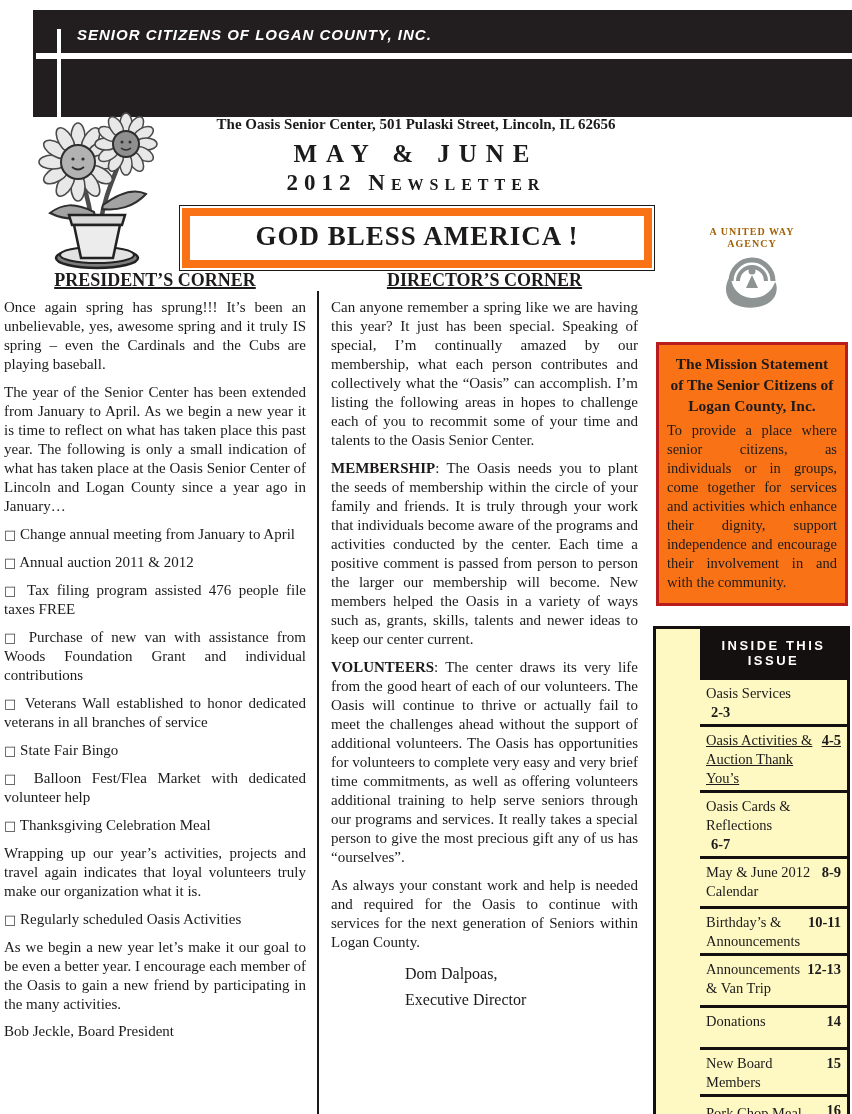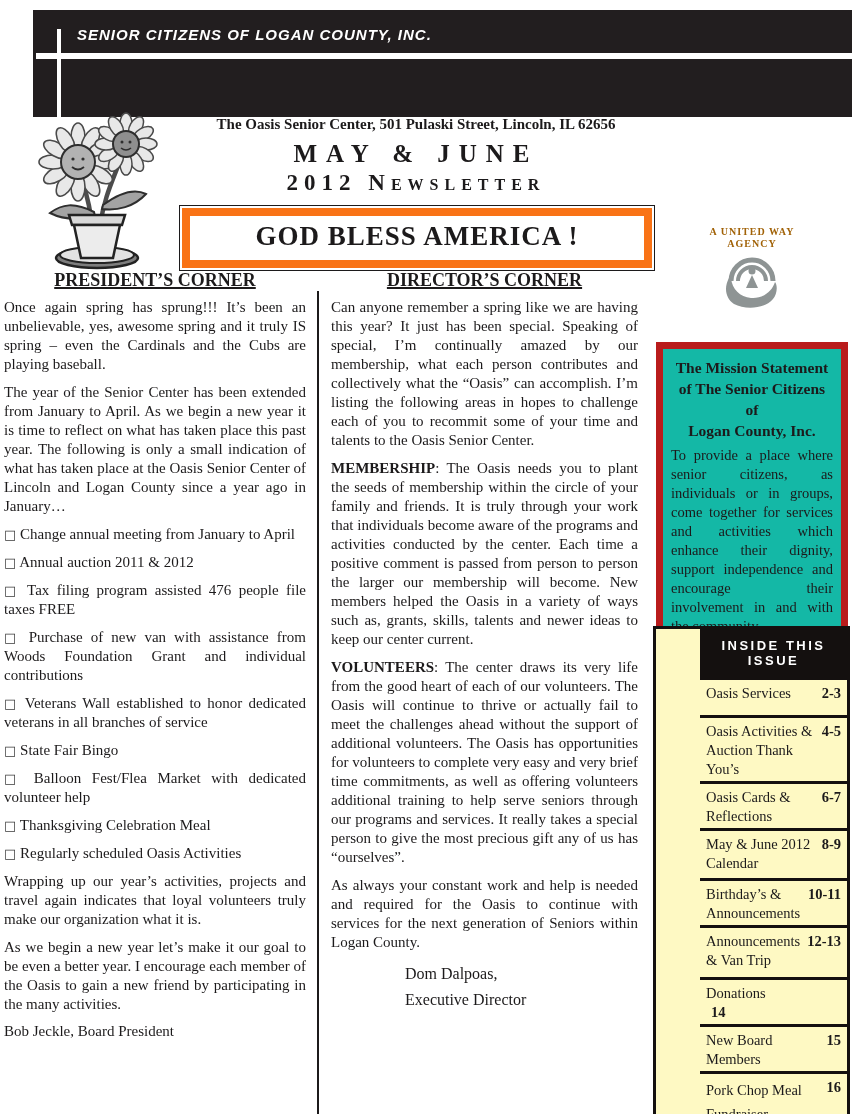--- a/index.html
+++ b/index.html
@@ -36,41 +36,41 @@
             text-decoration:underline;text-decoration-thickness:2px;}
   p.body{margin:0 0 9px;font-size:15px;line-height:19px;text-align:justify;}
   p.bullet{margin:0 0 9px;}
   .boxglyph{font-family:"DejaVu Sans",sans-serif;font-size:13px;color:#3a3a3a;}
   .lead{font-weight:bold;margin-top:7px;}
   .sig-left{margin:2px 0 0;font-size:15px;}
   .sig-right{margin:6px 0 0 74px;font-size:16px;line-height:26px;text-align:left;}
 
   
   .mission-box{position:absolute;left:656px;top:342px;width:192px;box-sizing:border-box;
-               border:7px solid #b91c1c;padding:8px 8px 11px;background:#14b8a6;}
+               border:3px solid #b91c1c;padding:8px 8px 11px;background:#f97316;}
   .m-head{font-weight:bold;font-size:15.5px;line-height:21px;text-align:center;}
   .m-body{font-size:14.5px;line-height:19px;text-align:justify;margin-top:5px;}
 
   
   .inside-box{position:absolute;left:653px;top:626px;width:197px;box-sizing:border-box;
               border:3px solid #14100f;background:#fef9c3;padding-left:44px;}
   .inside-head{background:#14100f;color:#fff;text-align:center;padding:9px 0;
                font-family:"Liberation Sans","DejaVu Sans",sans-serif;
                font-weight:bold;font-size:13px;letter-spacing:2.5px;}
   .toc-row{display:flex;justify-content:space-between;align-items:flex-start;
            border-top:3px solid #14100f;padding:4px 6px 2px;box-sizing:border-box;}
   .toc-label{flex:1;font-size:14.5px;line-height:19px;}
   .toc-pages{font-weight:bold;font-size:14.5px;line-height:19px;padding-left:5px;white-space:nowrap;}
-  .toc-row:nth-child(2){min-height:38px;}
-  .toc-row:nth-child(3){min-height:44px;}
-  .toc-row:nth-child(4){min-height:46px;}
+  .toc-row:nth-child(2){min-height:38px;flex-direction:column;}
+  .toc-row:nth-child(3){min-height:44px;text-decoration:underline;}
+  .toc-row:nth-child(4){min-height:46px;flex-direction:column;}
   .toc-row:nth-child(5){min-height:50px;}
   .toc-row:nth-child(6){min-height:44px;}
   .toc-row:nth-child(7){min-height:52px;}
-  .toc-row:nth-child(8){min-height:42px;flex-direction:column;}
+  .toc-row:nth-child(8){min-height:42px;}
   .toc-row:nth-child(9){min-height:42px;}
   .toc-row:nth-child(10){min-height:50px;justify-content:center;}
   .toc-row:nth-child(10) .toc-label{line-height:24px;}
 </style>
 </head>
 <body>
 
 <div class="page">
 
   <div class="banner">
@@ -160,22 +160,22 @@
     <p class="body">Once again spring has sprung!!! It’s been an unbelievable, yes, awesome spring and it truly IS spring – even the Cardinals and the Cubs are playing baseball.</p>
     <p class="body">The year of the Senior Center has been extended from January to April. As we begin a new year it is time to reflect on what has taken place this past year. The following is only a small indication of what has taken place at the Oasis Senior Center of Lincoln and Logan County since a year ago in January…</p>
     <p class="body bullet"><span class="boxglyph">□</span> <span>Change annual meeting from January to April</span></p>
     <p class="body bullet"><span class="boxglyph">□</span> <span>Annual auction 2011  &amp; 2012</span></p>
     <p class="body bullet"><span class="boxglyph">□</span> <span>Tax filing program assisted 476 people file taxes FREE</span></p>
     <p class="body bullet"><span class="boxglyph">□</span> <span>Purchase of new van with assistance from Woods Foundation Grant and individual contributions</span></p>
     <p class="body bullet"><span class="boxglyph">□</span> <span>Veterans Wall established to honor dedicated veterans in all branches of service</span></p>
     <p class="body bullet"><span class="boxglyph">□</span> <span>State Fair Bingo</span></p>
     <p class="body bullet"><span class="boxglyph">□</span> <span>Balloon Fest/Flea Market with dedicated volunteer help</span></p>
     <p class="body bullet"><span class="boxglyph">□</span> <span>Thanksgiving Celebration Meal</span></p>
+    <p class="body">Wrapping up our year’s activities, projects and travel again indicates that loyal volunteers truly make our organization what it is.</p>
     <p class="body bullet"><span class="boxglyph">□</span> <span>Regularly scheduled Oasis Activities</span></p>
-    <p class="body">Wrapping up our year’s activities, projects and travel again indicates that loyal volunteers truly make our organization what it is.</p>
     <p class="body">As we begin a new year let’s make it our goal to be even a better year. I encourage each member of the Oasis to gain a new friend by participating in the many activities.</p>
     <p class="sig-left">Bob Jeckle, Board President</p>
   </div>
 
   <div class="col-mid">
     <h2 class="corner">DIRECTOR’S CORNER</h2>
     <p class="body">Can anyone remember a spring like we are having this year? It just has been special. Speaking of special, I’m continually amazed by our membership, what each person contributes and collectively what the “Oasis” can accomplish. I’m listing the following areas in hopes to challenge each of you to recommit some of your time and talents to the Oasis Senior Center.</p>
     <p class="body"><span class="lead">MEMBERSHIP</span><span>: The Oasis needs you to plant the seeds of  membership within the circle of your family and friends. It is truly through your work that individuals become aware of the programs and activities conducted by the center.  Each time a positive comment is passed from person to person the larger our membership will become. New members helped the Oasis in a variety of ways such as, grants, skills, talents and newer ideas to keep our center current.</span></p>
     <p class="body"><span class="lead">VOLUNTEERS</span><span>: The center draws its very life from the good heart of  each of our volunteers. The Oasis will continue to thrive or actually fail to meet the challenges ahead without the support of additional volunteers. The Oasis has opportunities for volunteers to complete very easy and very brief time commitments, as well as offering volunteers additional training to help serve  seniors through our programs and services. It really takes a special person to give the most precious gift any of us has “ourselves”.</span></p>
     <p class="body">As always your constant work and help is needed and required for the Oasis to continue with services for the next generation of Seniors within Logan County.</p>

